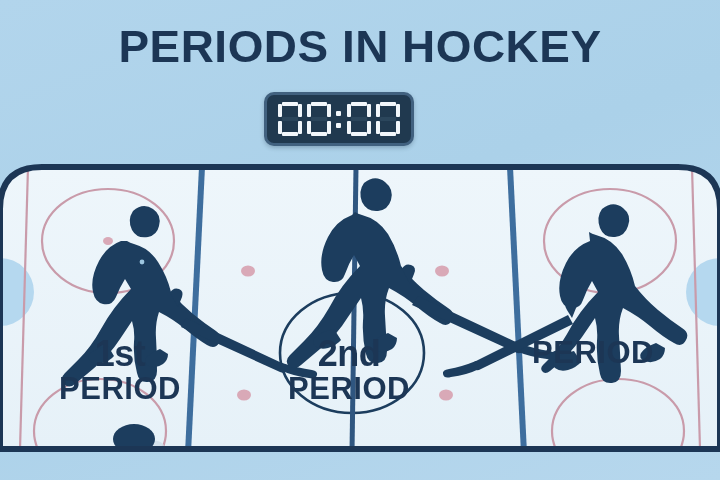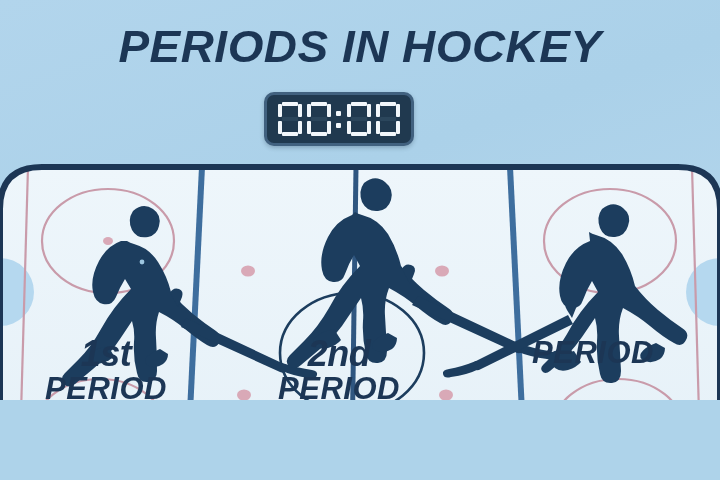--- a/index.html
+++ b/index.html
@@ -9,24 +9,23 @@
   body {
     width: 720px;
     height: 480px;
     overflow: hidden;
     font-family: "Liberation Sans", sans-serif;
     background: #aed3ea;
   }
   #stage {
     position: relative;
     width: 720px;
-    height: 400px;
+    height: 480px;
     background: linear-gradient(160deg, #b2d5ec 0%, #abd1e9 45%, #b6d7ed 100%);
     overflow: hidden;
-    font-style: italic;
   }
 
   
   #title {
     position: absolute;
     left: 0;
     top: 22px;
     width: 720px;
     text-align: center;
     font-size: 45px;
@@ -123,22 +122,22 @@
     line-height: 36px;
     font-weight: bold;
     letter-spacing: -0.5px;
   }
   .period-word {
     font-size: 31px;
     line-height: 34px;
     font-weight: bold;
     letter-spacing: 0.5px;
   }
-  #label-1 { left: 6px;   top: 336px; }
-  #label-2 { left: 239px; top: 336px; }
+  #label-1 { left: 20px;   top: 336px; }
+  #label-2 { left: 249px; top: 336px; }
   #label-3 { left: 493px; top: 336px; }
 </style>
 </head>
 <body>
 
 <div id="stage">
 
   <div id="title">PERIODS IN HOCKEY</div>
 
   <div id="clock-panel">

